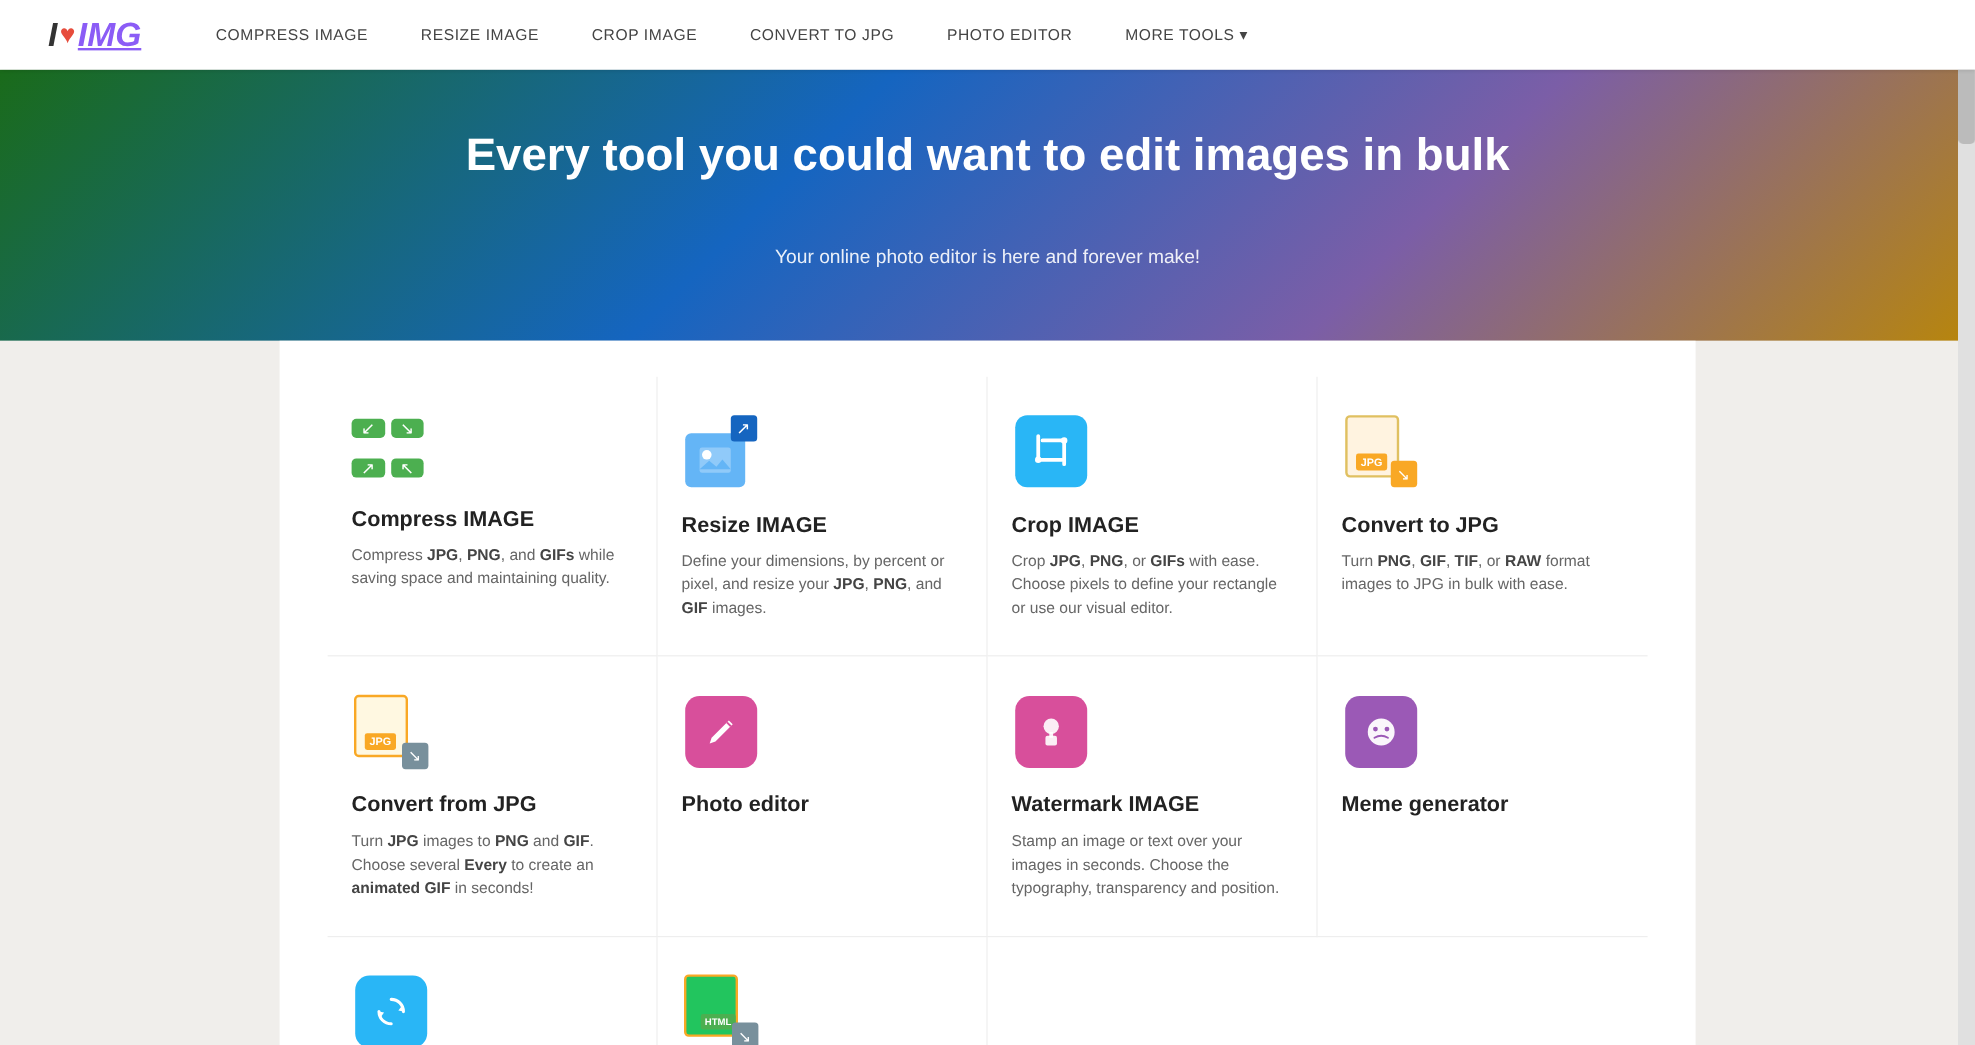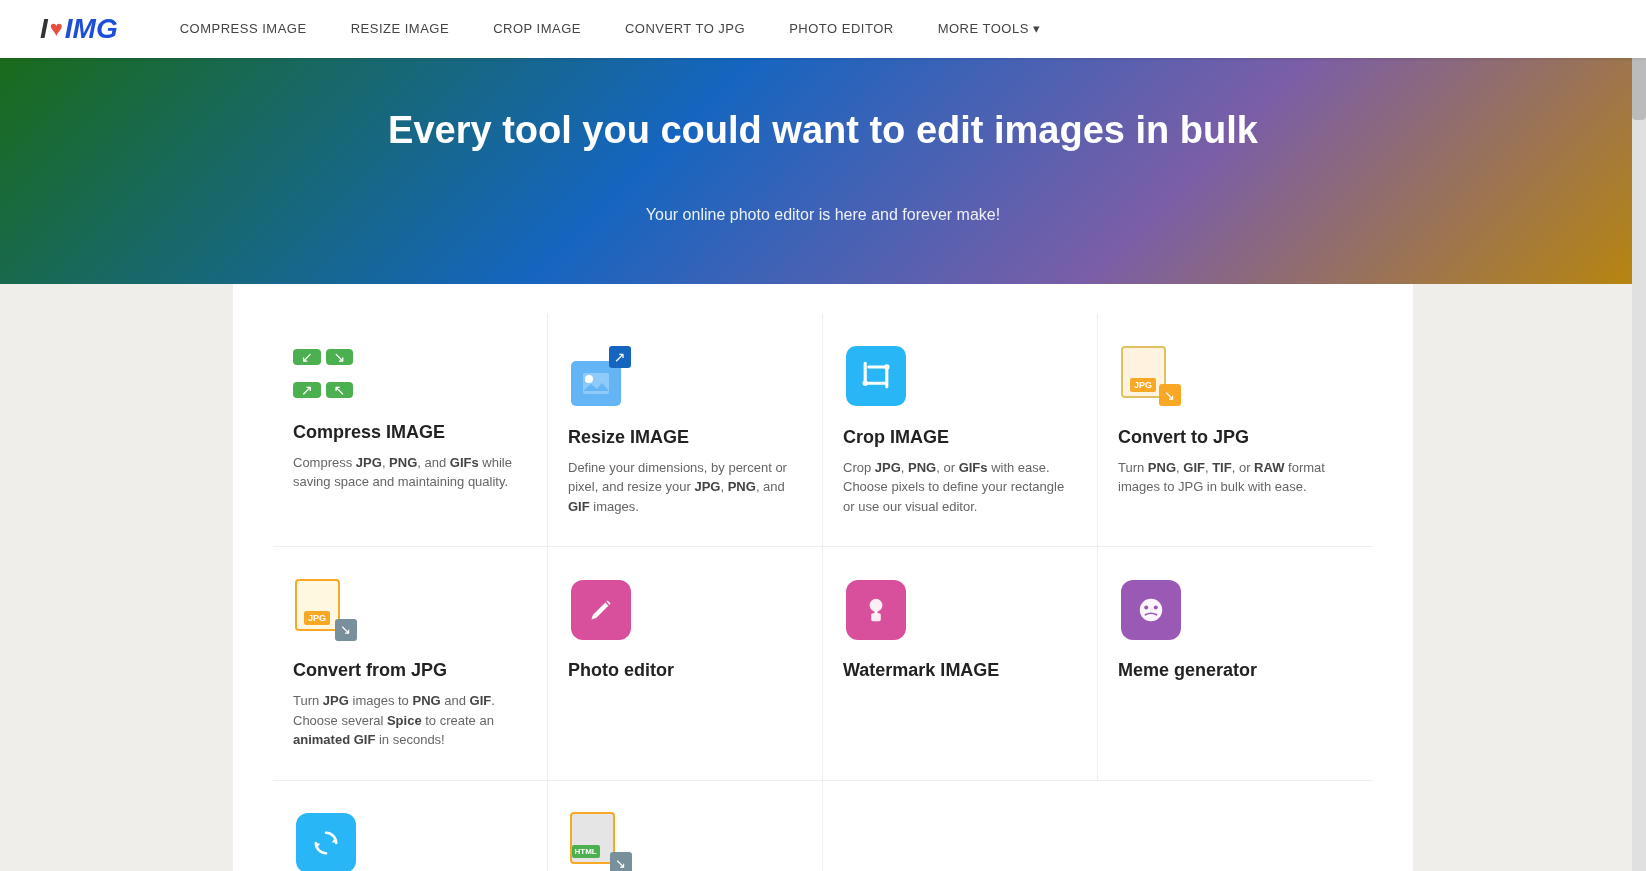--- a/index.html
+++ b/index.html
@@ -17,21 +17,21 @@
       z-index: 10;
     }
     .logo {
       display: flex;
       align-items: center;
       margin-right: 40px;
       text-decoration: none;
     }
     .logo-i { font-size: 28px; font-weight: 900; color: #333; font-style: italic; }
     .logo-heart { color: #e74c3c; font-size: 22px; margin: 0 2px; }
-    .logo-img { font-size: 28px; font-weight: 900; color: #1d4ed8; font-style: italic; }
+    .logo-img { font-size: 28px; font-weight: 900; color: #8b5cf6; font-style: italic; text-decoration: underline; }
     .nav-links {
       display: flex;
       align-items: center;
       gap: 0;
       list-style: none;
     }
     .nav-links li a {
       text-decoration: none;
       color: #444;
       font-size: 13px;
@@ -295,29 +295,29 @@
 
     
     .html-icon-wrap {
       position: relative;
       width: 62px;
       height: 62px;
     }
     .html-paper {
       width: 45px;
       height: 52px;
-      background: #e5e5e5;
+      background: #22c55e;
       border: 2px solid #f9a825;
       border-radius: 4px;
       position: absolute;
       top: 0;
       left: 0;
       display: flex;
       align-items: flex-end;
-      justify-content: flex-start;
+      justify-content: flex-end;
       padding-bottom: 4px;
     }
     .html-badge { background: #4caf50; color: #fff; font-size: 8px; font-weight: 700; padding: 2px 3px; border-radius: 2px; }
     .html-arrow {
       position: absolute;
       bottom: 0;
       right: 0;
       width: 22px;
       height: 22px;
       background: #78909c;
@@ -471,21 +471,21 @@
       <div class="tool-card">
         <div class="tool-icon">
           <div class="from-jpg-wrap">
             <div class="from-jpg-paper">
               <span class="jpg-badge">JPG</span>
             </div>
             <div class="from-jpg-arrow">↘</div>
           </div>
         </div>
         <div class="tool-title">Convert from JPG</div>
-        <div class="tool-desc">Turn <strong>JPG</strong> images to <strong>PNG</strong> and <strong>GIF</strong>. Choose several <strong>Spice</strong> to create an <strong>animated GIF</strong> in seconds!</div>
+        <div class="tool-desc">Turn <strong>JPG</strong> images to <strong>PNG</strong> and <strong>GIF</strong>. Choose several <strong>Every</strong> to create an <strong>animated GIF</strong> in seconds!</div>
       </div>
 
       <div class="tool-card">
         <div class="tool-icon">
           <div class="photo-editor-icon">
             <svg viewBox="0 0 40 40">
               <path d="M28 8 L32 12 L14 30 L8 32 L10 26 Z" fill="#fff"></path>
               <path d="M26 10 L30 14" stroke="#d84f9b" stroke-width="2" fill="none"></path>
             </svg>
           </div>
@@ -497,20 +497,21 @@
         <div class="tool-icon">
           <div class="watermark-icon">
             <svg viewBox="0 0 40 40">
               <circle cx="20" cy="14" r="8" fill="#fff" opacity="0.9"></circle>
               <rect x="14" y="24" width="12" height="10" rx="2" fill="#fff" opacity="0.9"></rect>
               <rect x="18" y="20" width="4" height="6" fill="#fff" opacity="0.9"></rect>
             </svg>
           </div>
         </div>
         <div class="tool-title">Watermark IMAGE</div>
+        <div class="tool-desc">Stamp an image or text over your images in seconds. Choose the typography, transparency and position.</div>
       </div>
 
       <div class="tool-card">
         <div class="tool-icon">
           <div class="meme-icon">
             <svg viewBox="0 0 40 40">
               <circle cx="20" cy="20" r="14" fill="#fff" opacity="0.95"></circle>
               <circle cx="14" cy="17" r="2.5" fill="#9b59b6"></circle>
               <circle cx="26" cy="17" r="2.5" fill="#9b59b6"></circle>
               <path d="M13 26 Q20 22 27 26" stroke="#9b59b6" stroke-width="2" fill="none" stroke-linecap="round"></path>

